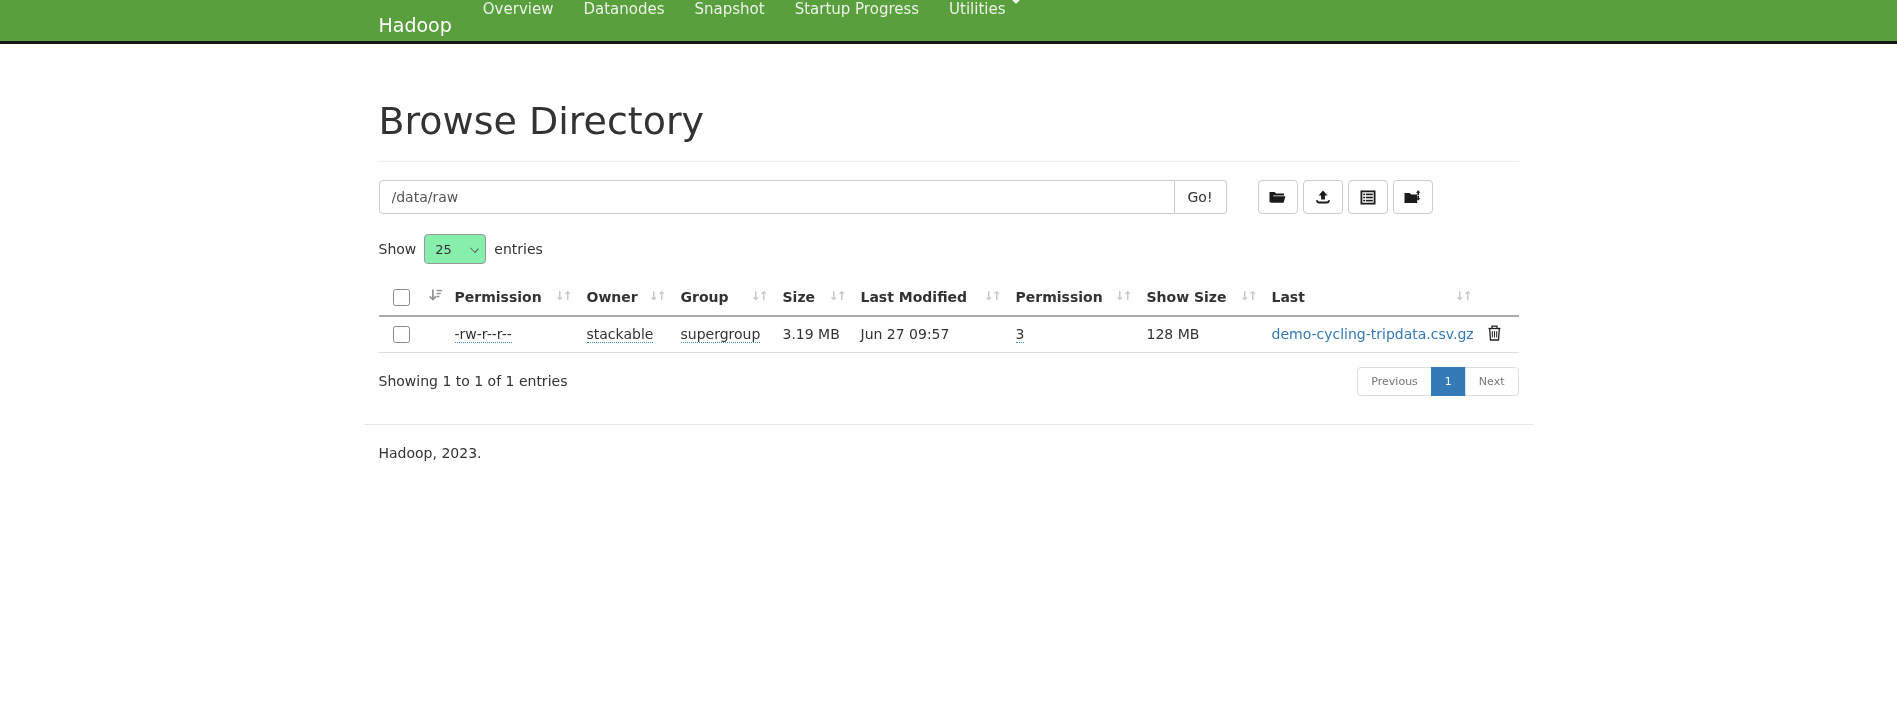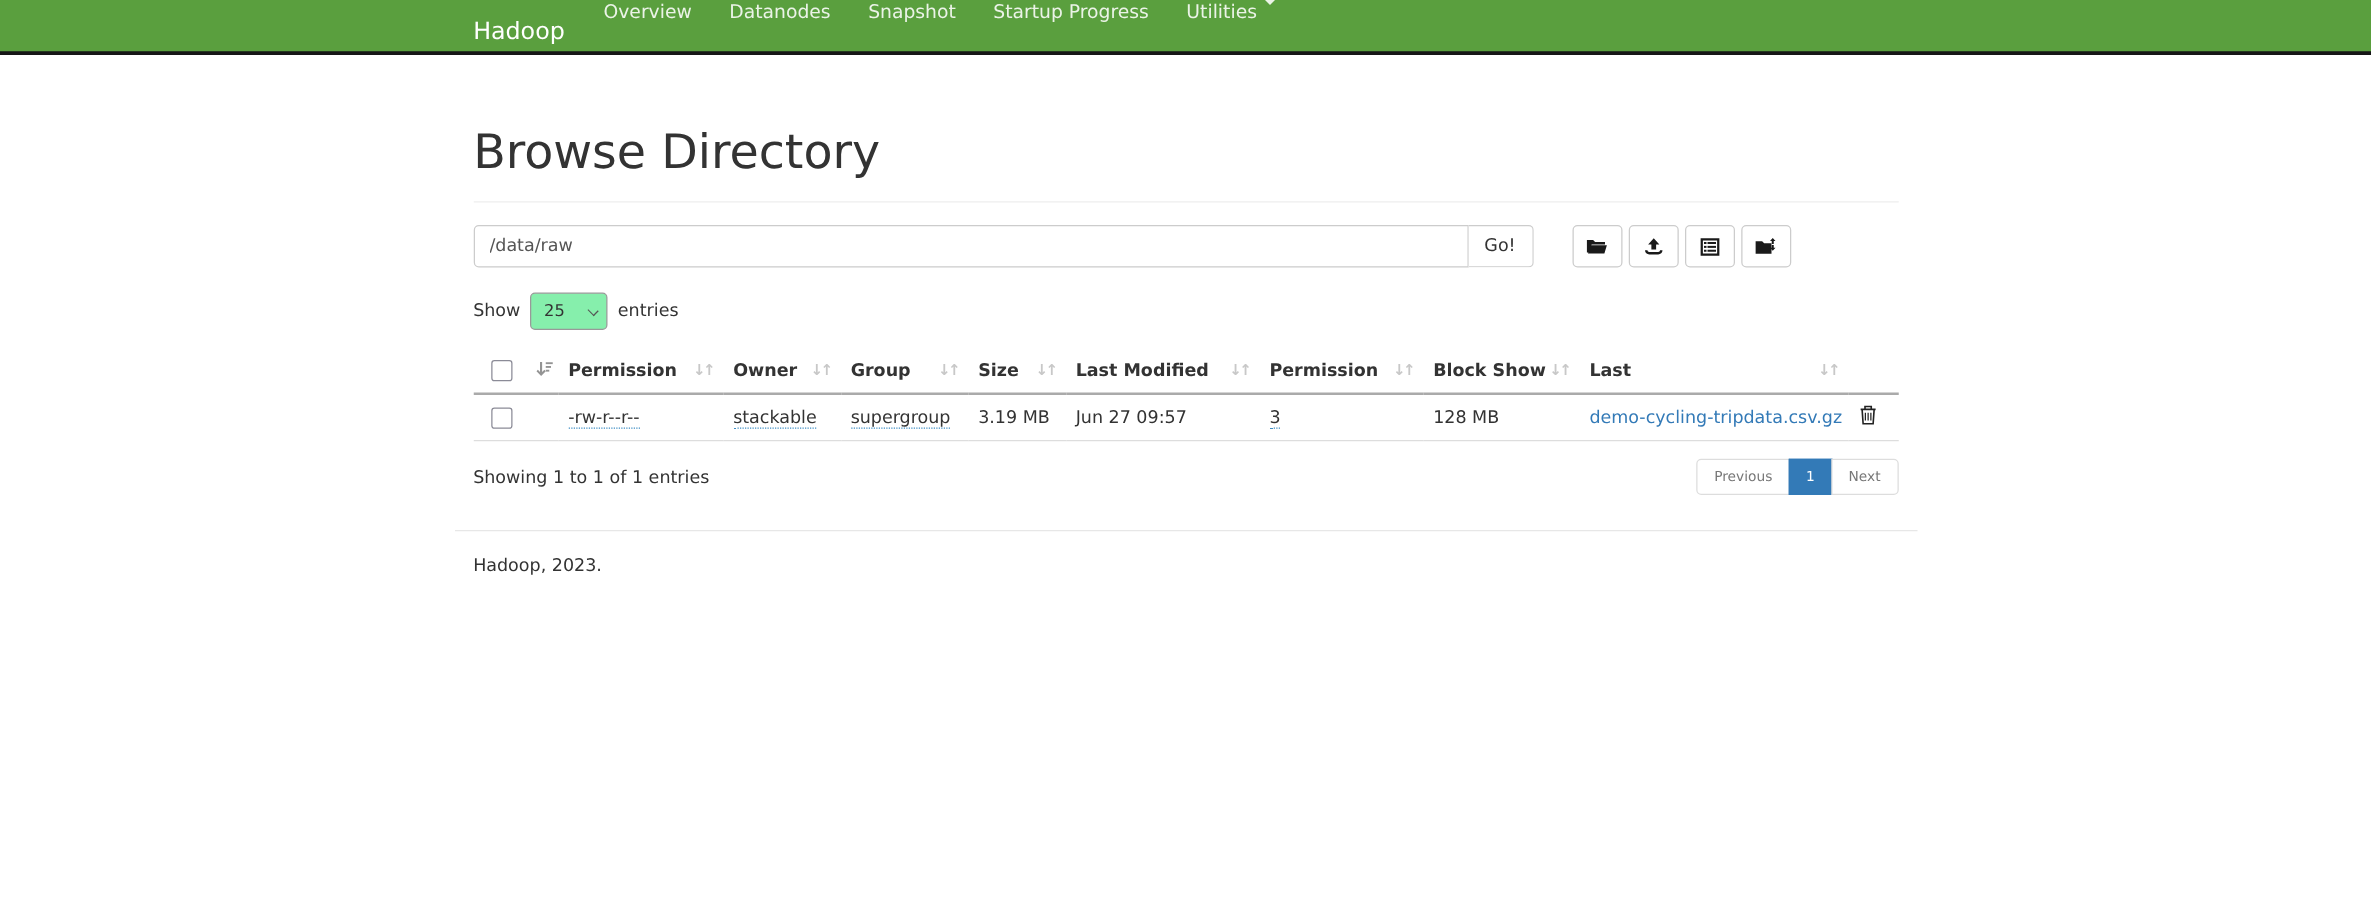--- a/index.html
+++ b/index.html
@@ -228,21 +228,21 @@
         </th>
         <th>
           <span>Last Modified</span>
           <span class="sort-both">↓↑</span>
         </th>
         <th>
           <span>Permission</span>
           <span class="sort-both">↓↑</span>
         </th>
         <th>
-          <span>Block Show</span>
+          <span>Show Size</span>
           <span class="sort-both">↓↑</span>
         </th>
         <th>
           <span>Last</span>
           <span class="sort-both">↓↑</span>
         </th>
         <th></th>
       </tr>
     </thead>
     <tbody>

